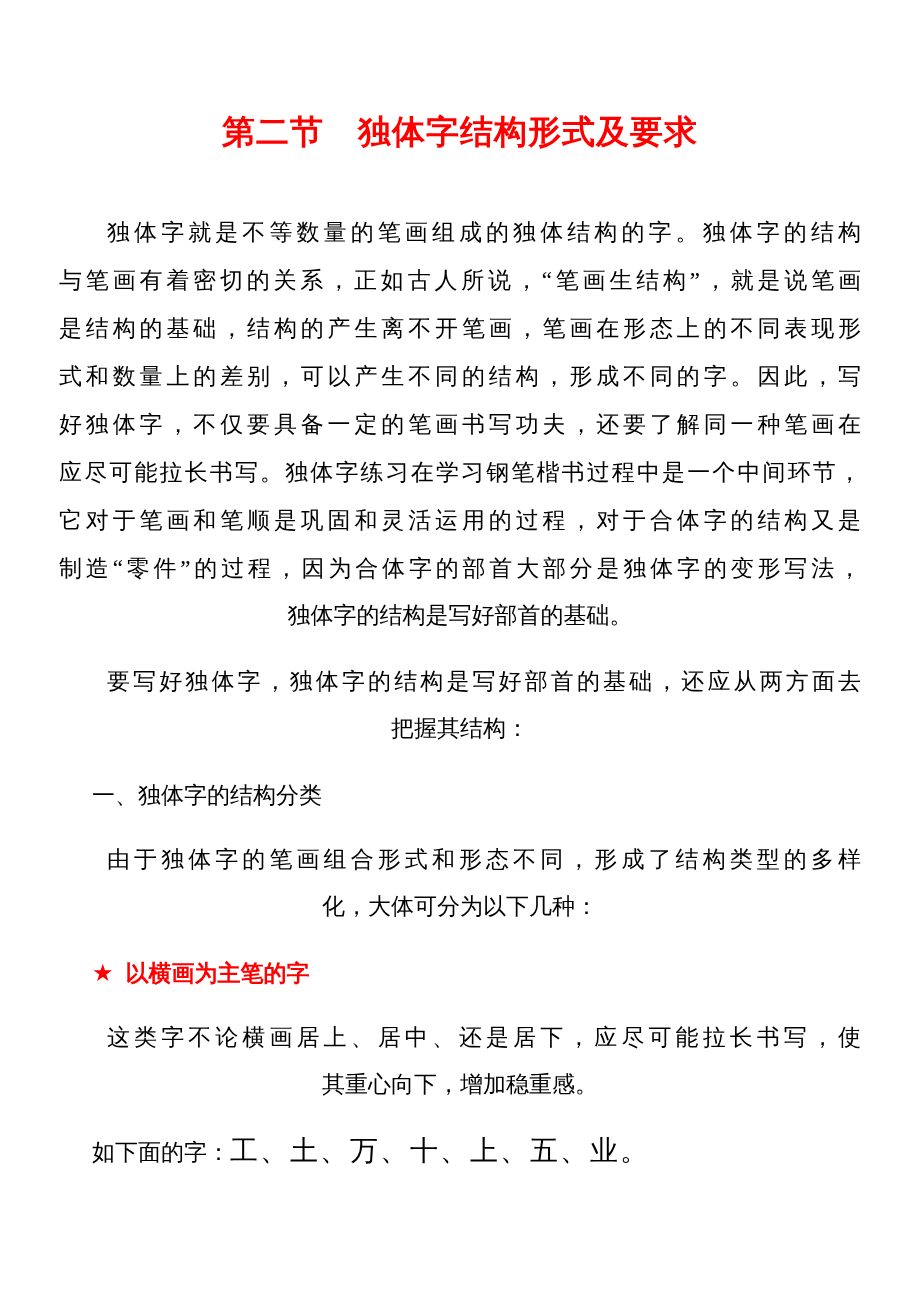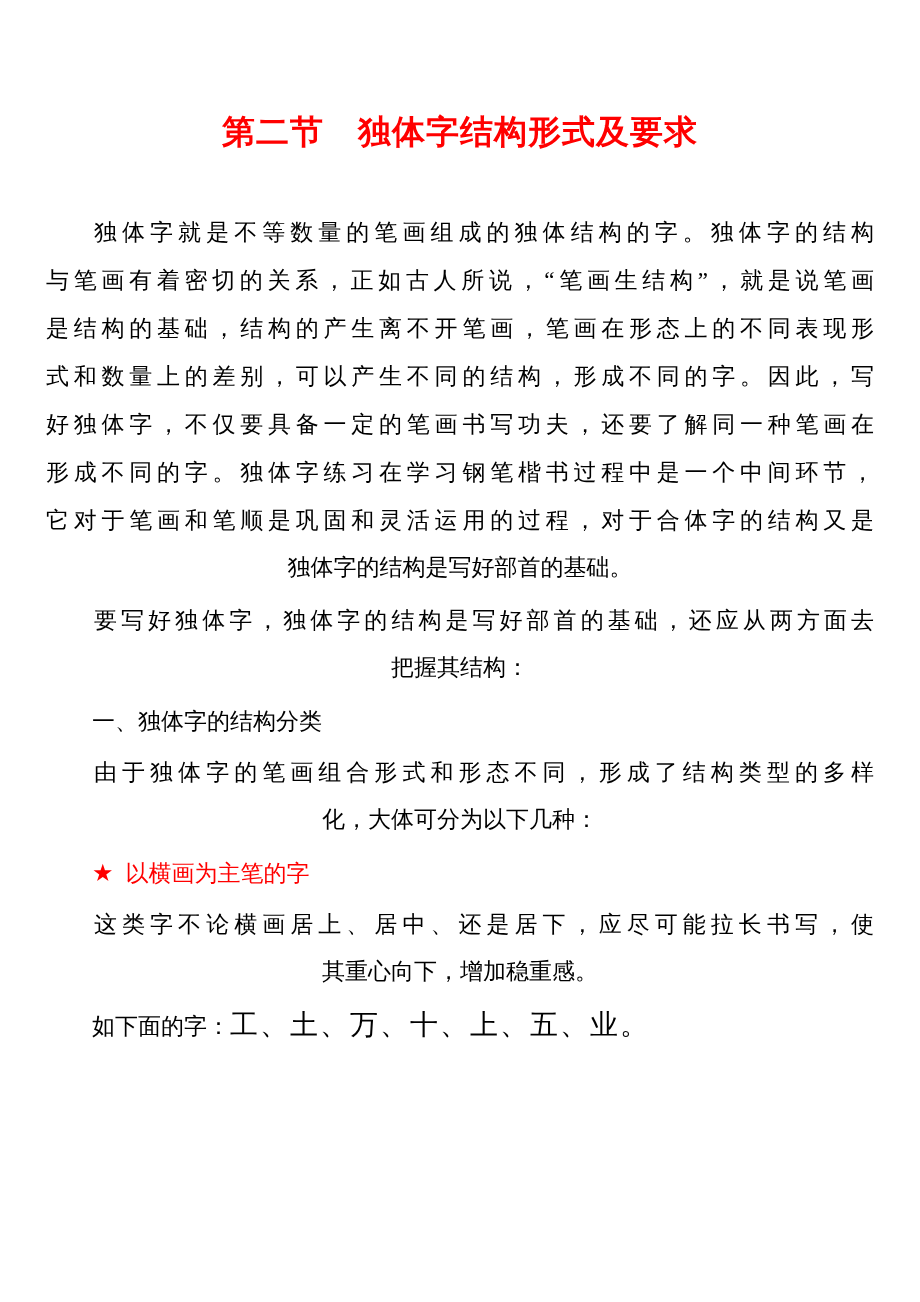--- a/index.html
+++ b/index.html
@@ -24,21 +24,21 @@
     margin-top: 108px;
     height: 48px;
     line-height: 48px;
     text-align: center;
     font-size: 33px;
     font-weight: bold;
     color: #ff0000;
     letter-spacing: 1px;
     white-space: nowrap;
   }
-  .para { margin: 4px; }
+  .para { margin: 17px; }
   .para.first { margin-top: 53px; }
   .line {
     height: 48px;
     line-height: 48px;
     font-size: 23px;
     white-space: normal;
   }
   .line.just {
     text-align: justify;
     text-align-last: justify;
@@ -53,21 +53,21 @@
     font-size: 23px;
     font-weight: normal;
     font-family: "Liberation Sans", "DejaVu Sans", sans-serif;
     color: #000000;
   }
   .star-heading {
     height: 48px;
     line-height: 48px;
     padding-left: 50px;
     font-size: 23px;
-    font-weight: normal;
+    font-weight: bold;
     font-family: "Liberation Sans", "DejaVu Sans", sans-serif;
     color: #ff0000;
   }
   .star-heading .star {
     display: inline-block;
     margin-right: 12px;
     font-size: 24px;
   }
   .example-line {
     height: 48px;
@@ -88,22 +88,23 @@
   <div class="content">
 
     <div class="doc-title">第二节　独体字结构形式及要求</div>
 
     <div class="para first">
         <div class="line indent just">独体字就是不等数量的笔画组成的独体结构的字。独体字的结构</div>
         <div class="line just">与笔画有着密切的关系，正如古人所说，“笔画生结构”，就是说笔画</div>
         <div class="line just">是结构的基础，结构的产生离不开笔画，笔画在形态上的不同表现形</div>
         <div class="line just">式和数量上的差别，可以产生不同的结构，形成不同的字。因此，写</div>
         <div class="line just">好独体字，不仅要具备一定的笔画书写功夫，还要了解同一种笔画在</div>
-        <div class="line just">形成不同的字。独体字练习在学习钢笔楷书过程中是一个中间环节，</div>
+        <div class="line just">应尽可能拉长书写。独体字练习在学习钢笔楷书过程中是一个中间环节，</div>
         <div class="line just">它对于笔画和笔顺是巩固和灵活运用的过程，对于合体字的结构又是</div>
+        <div class="line just">制造“零件”的过程，因为合体字的部首大部分是独体字的变形写法，</div>
         <div class="line last">独体字的结构是写好部首的基础。</div>
       </div>
 
     <div class="para">
         <div class="line indent just">要写好独体字，独体字的结构是写好部首的基础，还应从两方面去</div>
         <div class="line last">把握其结构：</div>
       </div>
 
     <div class="section-heading">一、独体字的结构分类</div>
 

